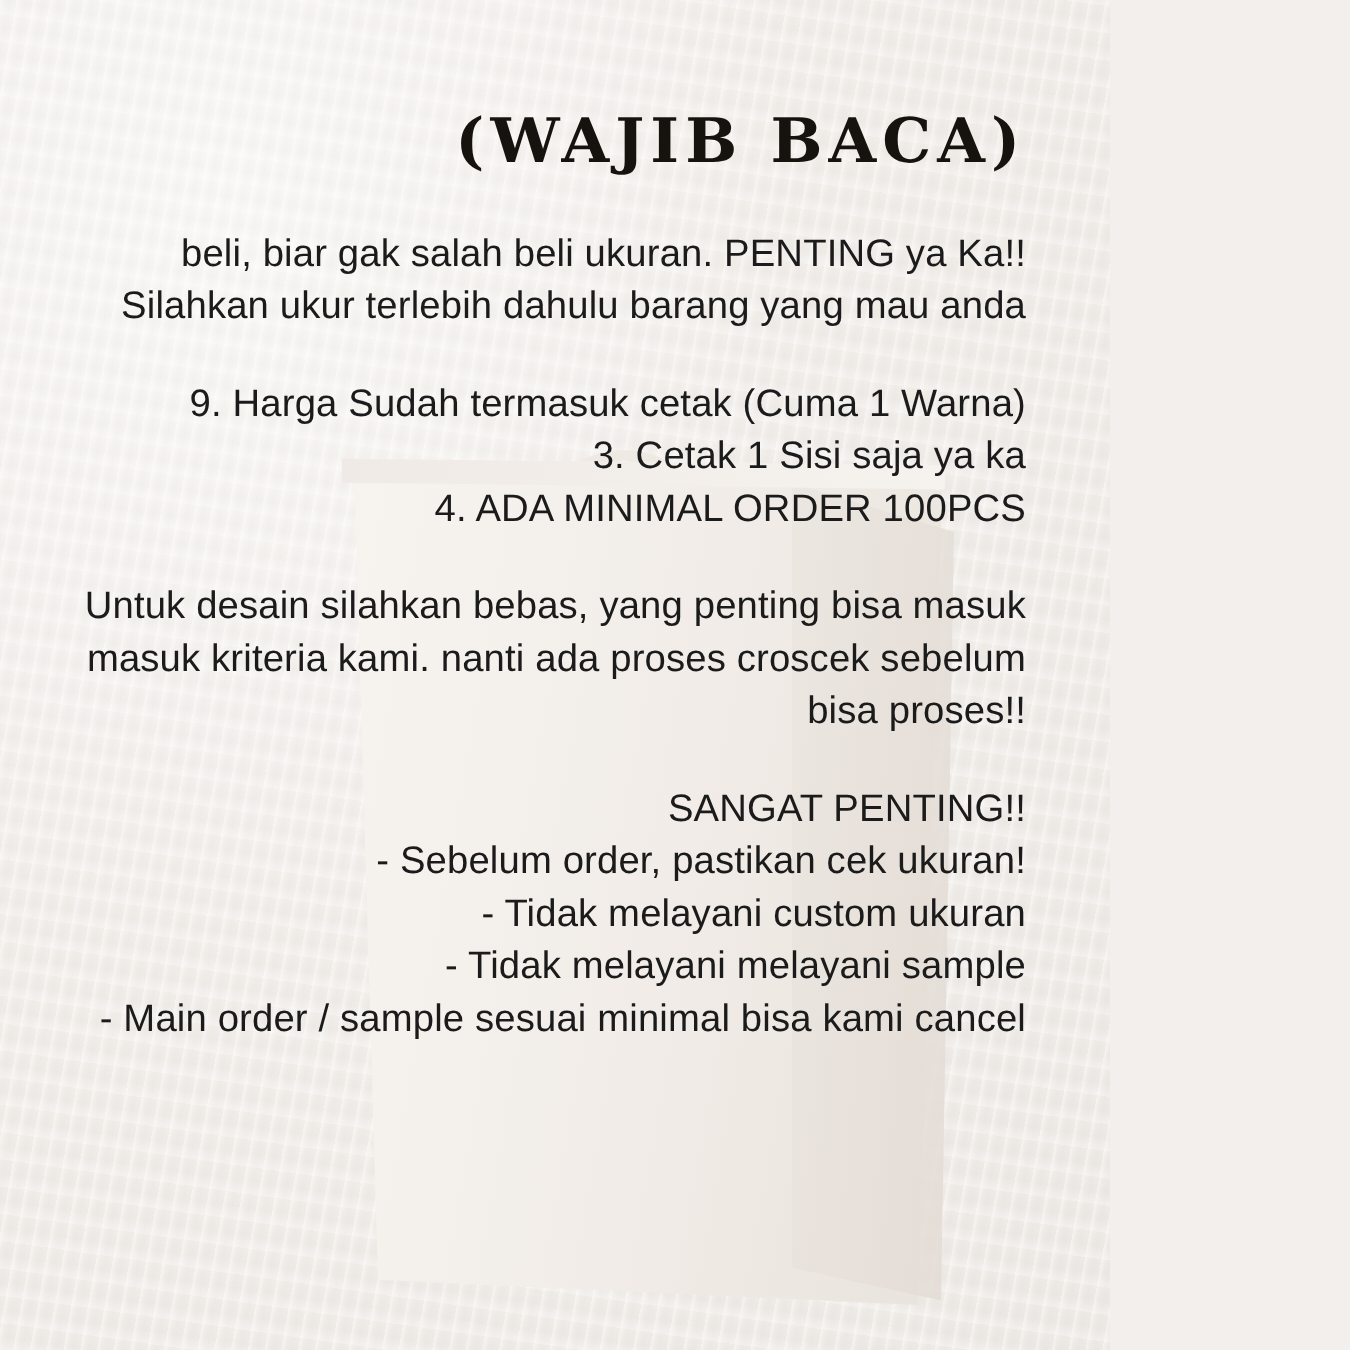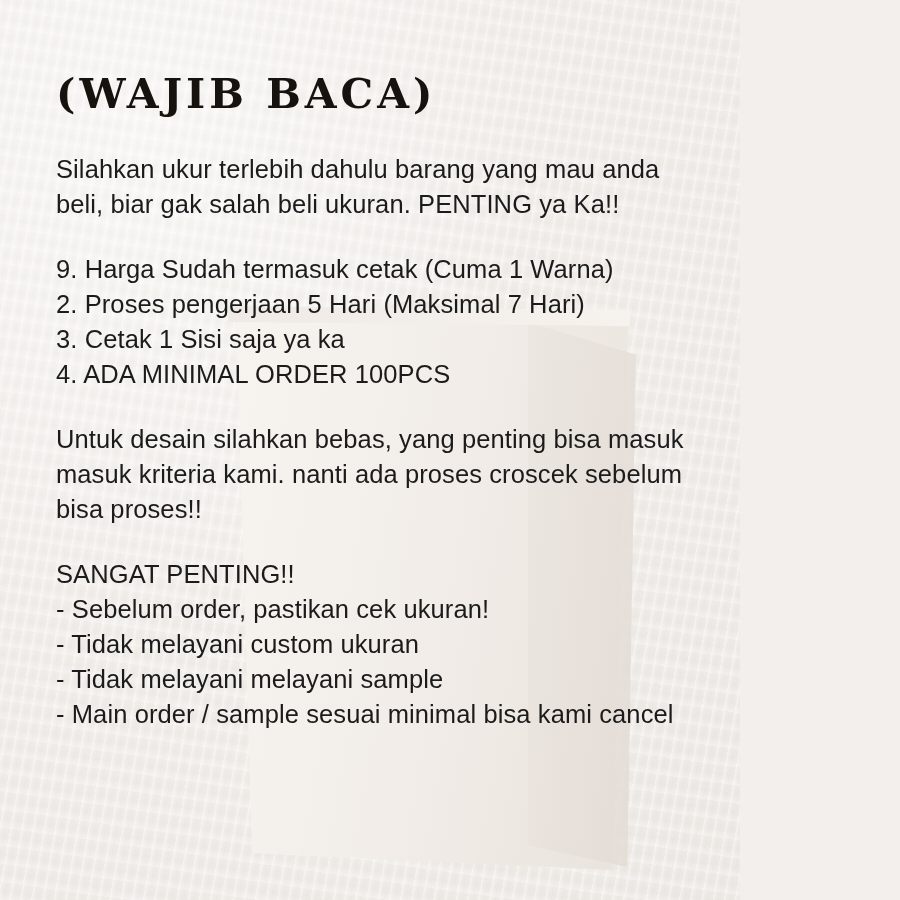--- a/index.html
+++ b/index.html
@@ -13,20 +13,21 @@
     font-family: "Liberation Sans", sans-serif;
     overflow: hidden;
   }
   .canvas {
     position: relative;
     width: 740px;
     height: 900px;
     background:
       radial-gradient(ellipse at 20% 15%, #faf8f6 0%, #f2efeb 45%, #eeeae6 100%);
     overflow: hidden;
+    text-align: right;
   }
   
   .texture {
     position: absolute;
     inset: 0;
     background:
       repeating-linear-gradient(100deg, rgba(255,255,255,0.45) 0px, rgba(255,255,255,0.0) 3px, rgba(0,0,0,0.012) 6px, rgba(255,255,255,0.0) 11px),
       repeating-linear-gradient(8deg, rgba(255,255,255,0.30) 0px, rgba(0,0,0,0.010) 9px, rgba(255,255,255,0.0) 18px);
     pointer-events: none;
   }
@@ -122,27 +123,26 @@
     <div class="bag-body"></div>
     <div class="bag-side"></div>
     <div class="bag-top-edge"></div>
   </div>
 
   <div class="content">
 
     <h1 class="headline">(WAJIB BACA)</h1>
 
     <div class="block">
+      <div class="para line">beli, biar gak salah beli ukuran. PENTING ya Ka!!</div>
       <div class="para line">Silahkan ukur terlebih dahulu barang yang mau anda</div>
-      <div class="para line">beli, biar gak salah beli ukuran. PENTING ya Ka!!</div>
     </div>
 
     <div class="block">
       <div class="para line">9. Harga Sudah termasuk cetak (Cuma 1 Warna)</div>
-      <div class="para line">2. Proses pengerjaan 5 Hari (Maksimal 7 Hari)</div>
       <div class="para line">3. Cetak 1 Sisi saja ya ka</div>
       <div class="para line">4. ADA MINIMAL ORDER 100PCS</div>
     </div>
 
     <div class="block">
       <div class="para line">Untuk desain silahkan bebas, yang penting bisa masuk</div>
       <div class="para line">masuk kriteria kami. nanti ada proses croscek sebelum</div>
       <div class="para line">bisa proses!!</div>
     </div>
 

